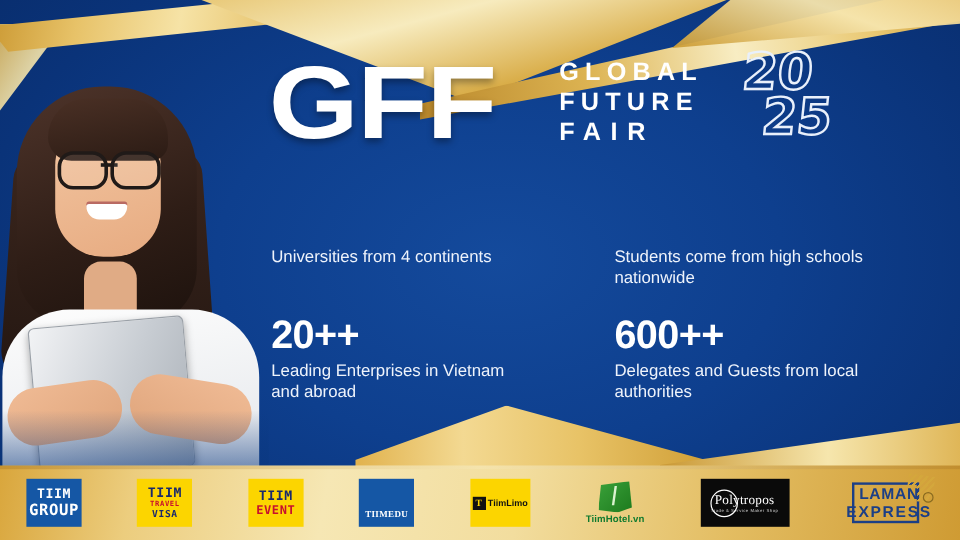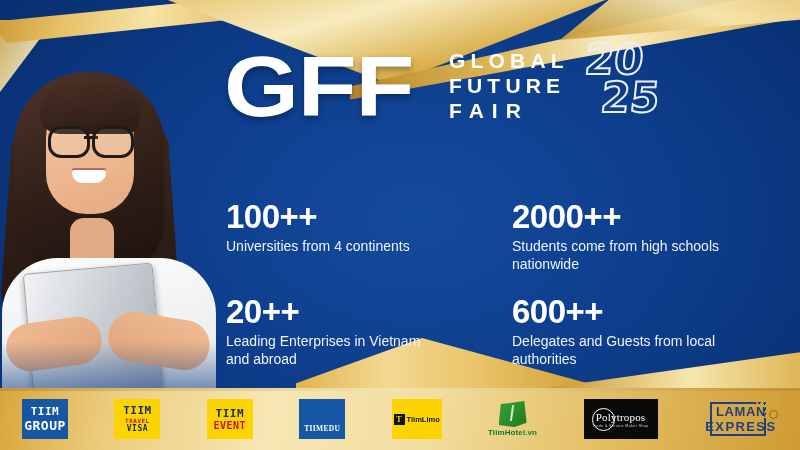--- a/index.html
+++ b/index.html
@@ -169,21 +169,21 @@
   .ph-laptop{position:absolute;left:28px;top:248px;width:128px;height:124px;
     background:linear-gradient(115deg,#f2f3f5,#c8cdd3 55%,#aab0b7);
     border-radius:5px;transform:rotate(-5deg);
     box-shadow:0 3px 7px rgba(0,0,0,.35);border:1px solid #9ba1a8;}
   .ph-fade{position:absolute;left:0;right:0;bottom:0;height:50px;
     background:linear-gradient(180deg,rgba(10,56,128,0),rgba(10,56,128,.55));}
 
   
   .content{position:absolute;left:224px;right:16px;top:0;bottom:62px;}
 
-  .logo-row{position:absolute;left:0;top:40px;display:flex;align-items:center;gap:2px;}
+  .logo-row{position:absolute;left:0;top:40px;display:flex;align-items:center;gap:19px;}
   .gff{
     font-size:86px;font-weight:bold;color:#fff;line-height:.84;
     letter-spacing:-1px;transform:scaleX(1.12);transform-origin:left center;
     text-shadow:0 3px 6px rgba(0,0,0,.35);
   }
   .gff-stack{display:flex;flex-direction:column;gap:3px;margin-left:54px;}
   .gff-stack div{
     color:#fff;font-size:21px;font-weight:bold;letter-spacing:5.2px;line-height:1.06;
   }
   .gff-stack .r3{letter-spacing:8px;}
@@ -254,25 +254,23 @@
 
       <div class="year">
         <span class="y1">20</span>
         <span class="y2">25</span>
       </div>
     </div>
 
 
     <div class="stats">
       <div>
-        <div class="stat-num">100++</div>
         <div class="stat-lbl">Universities from 4 continents</div>
       </div>
       <div>
-        <div class="stat-num">2000++</div>
         <div class="stat-lbl">Students come from high schools nationwide</div>
       </div>
       <div>
         <div class="stat-num">20++</div>
         <div class="stat-lbl">Leading Enterprises in Vietnam and abroad</div>
       </div>
       <div>
         <div class="stat-num">600++</div>
         <div class="stat-lbl">Delegates and Guests from local authorities</div>
       </div>

